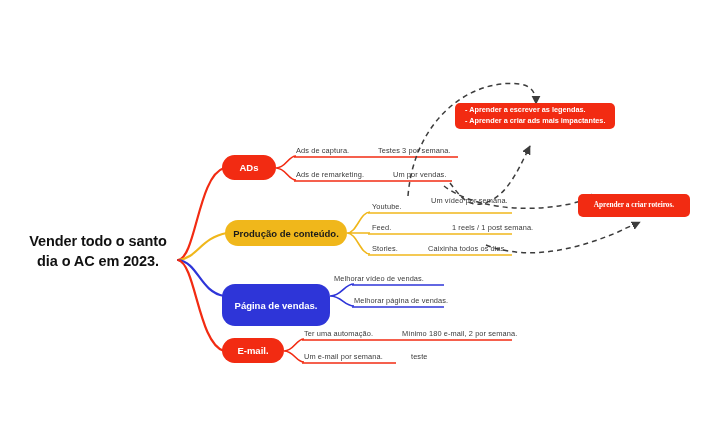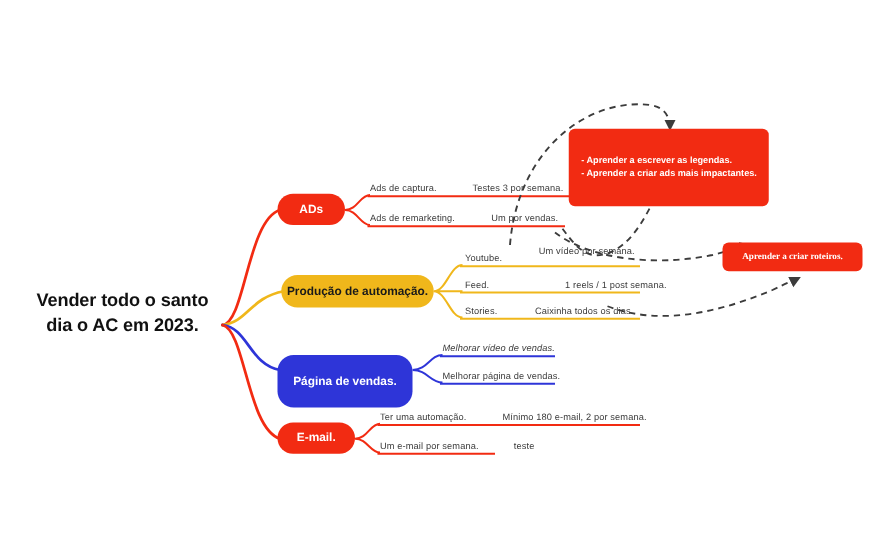--- a/index.html
+++ b/index.html
@@ -42,21 +42,21 @@
     white-space:nowrap;
     letter-spacing:0.1px;
   }
 
   .float-box{
     position:absolute;
     background:#F22B12;color:#ffffff;
     border-radius:5px;
     font-size:7.3px;font-weight:bold;
     line-height:1.5;
-    padding:20px 10px;
+    padding:2px 10px;
     box-sizing:border-box;
     white-space:nowrap;
   }
   .fb-legendas{left:455px;top:103px;width:160px;}
   .fb-roteiros{left:578px;top:194px;width:112px;padding:6px 10px;text-align:center;font-family:Liberation Serif, serif;}
 </style>
 </head>
 <body>
 
 <div id="canvas">
@@ -104,42 +104,42 @@
 
   <div class="central-text">
     <div>Vender todo o santo</div>
     <div>dia o AC em 2023.</div>
   </div>
 
   <div class="node red n-ads">
     <span>ADs</span>
   </div>
   <div class="node yellow n-prod">
-    <span>Produção de automação.</span>
+    <span>Produção de conteúdo.</span>
   </div>
   <div class="node blue n-pag">
     <span>Página de vendas.</span>
   </div>
   <div class="node red n-mail">
     <span>E-mail.</span>
   </div>
 
   <div class="leaf" style="left:296px;top:146px;">Ads de captura.</div>
   <div class="leaf" style="left:378px;top:146px;">Testes 3 por semana.</div>
   <div class="leaf" style="left:296px;top:170px;">Ads de remarketing.</div>
   <div class="leaf" style="left:393px;top:170px;">Um por vendas.</div>
 
   <div class="leaf" style="left:372px;top:202px;">Youtube.</div>
   <div class="leaf" style="left:431px;top:196px;">Um vídeo por semana.</div>
   <div class="leaf" style="left:372px;top:223px;">Feed.</div>
   <div class="leaf" style="left:452px;top:223px;">1 reels / 1 post semana.</div>
   <div class="leaf" style="left:372px;top:244px;">Stories.</div>
   <div class="leaf" style="left:428px;top:244px;">Caixinha todos os dias.</div>
 
-  <div class="leaf" style="left:354px;top:274px;font-style:italic;">Melhorar vídeo de vendas.</div>
+  <div class="leaf" style="left:334px;top:274px;">Melhorar vídeo de vendas.</div>
   <div class="leaf" style="left:354px;top:296px;">Melhorar página de vendas.</div>
 
   <div class="leaf" style="left:304px;top:329px;">Ter uma automação.</div>
   <div class="leaf" style="left:402px;top:329px;">Mínimo 180 e-mail, 2 por semana.</div>
   <div class="leaf" style="left:304px;top:352px;">Um e-mail por semana.</div>
   <div class="leaf" style="left:411px;top:352px;">teste</div>
 
   <div class="float-box fb-legendas">
     <div>- Aprender a escrever as legendas.</div>
     <div>- Aprender a criar ads mais impactantes.</div>

